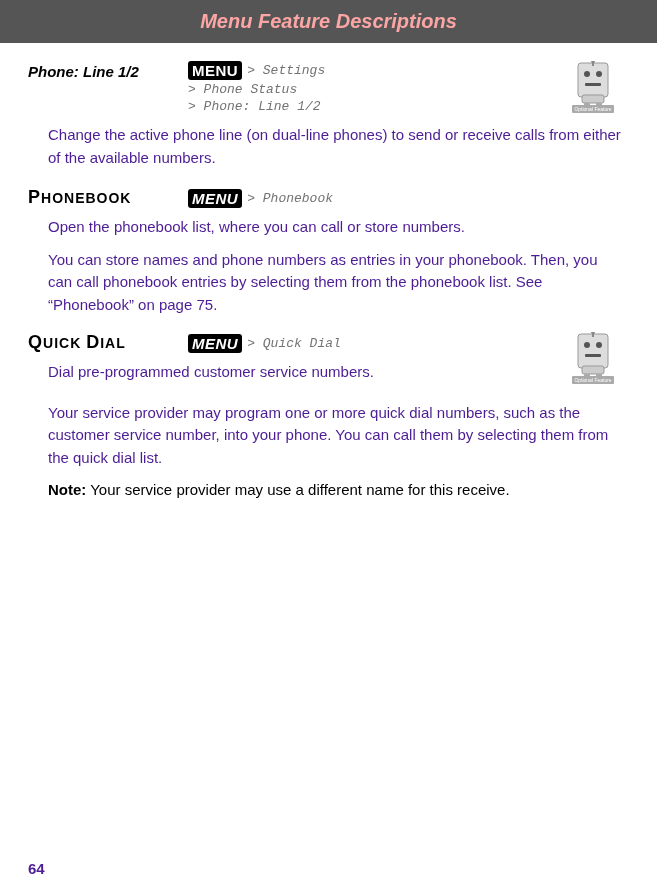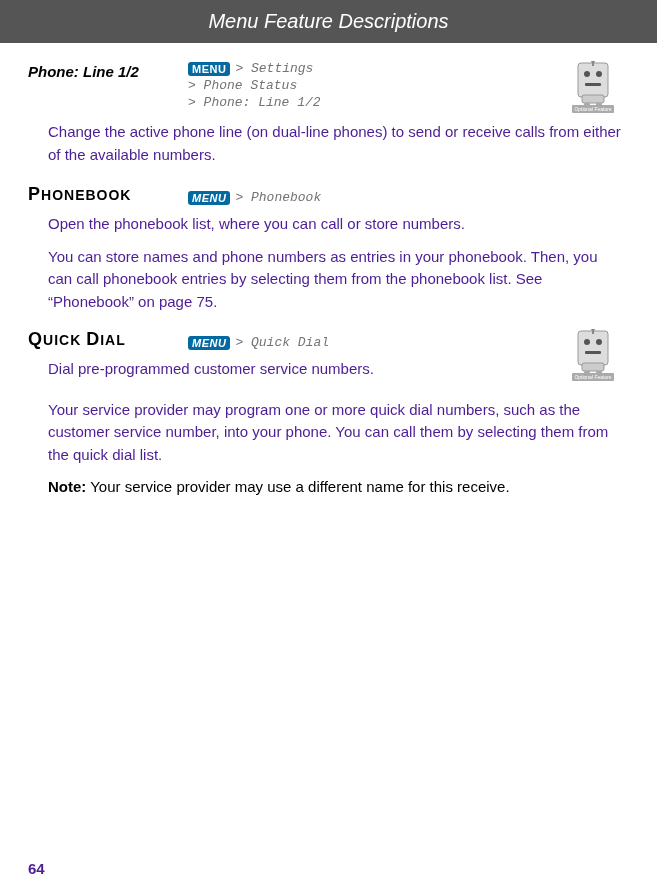--- a/index.html
+++ b/index.html
@@ -14,24 +14,24 @@
       position: relative;
     }
 
     
     .page-header {
       background: #555555;
       padding: 10px 20px;
       text-align: center;
     }
     .page-header-title {
-      color: #ffffff;
+      color: #fca5a5;
       font-size: 20px;
       font-style: italic;
-      font-weight: normal;
+      font-weight: bold;
     }
 
     
     .content {
       padding: 18px 36px 28px 28px;
     }
 
     
     .section {
       margin-bottom: 18px;
@@ -58,23 +58,23 @@
       font-family: 'Courier New', Courier, monospace;
       flex: 1;
     }
     .menu-path-line {
       display: flex;
       align-items: center;
       margin-bottom: 2px;
     }
     .menu-badge {
       display: inline-block;
-      background: #0369a1;
+      background: #000000;
       color: #ffffff;
-      font-size: 11px;
+      font-size: 15px;
       font-weight: bold;
       padding: 1px 4px;
       border-radius: 3px;
       margin-right: 5px;
       font-family: Arial, sans-serif;
       letter-spacing: 0.5px;
     }
     .path-text {
       font-style: italic;
       font-size: 13px;

